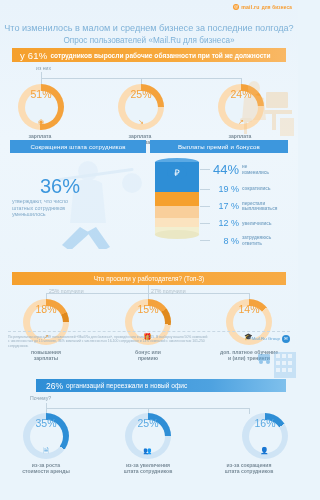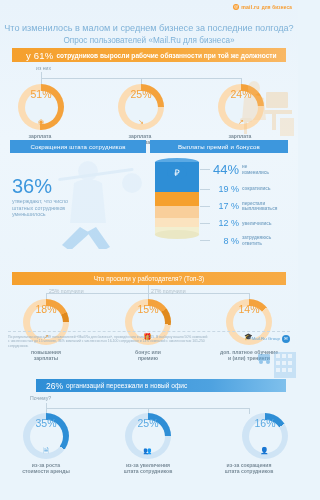--- a/index.html
+++ b/index.html
@@ -22,21 +22,21 @@
   .logo .bz { color:#f79a2b; font-size:4.6px; }
 
   
   .headline { position:absolute; top:23px; left:0; width:298px; text-align:center;
     color:#7fb2d8; font-size:9.1px; line-height:11.5px; font-weight:400; }
   .headline .l2 { font-size:8.2px; }
 
   
   .obanner { position:absolute; left:12px; top:48px; width:274px; height:14px;
     background:linear-gradient(90deg,#f5a02e 0%, #f7a93c 60%, #f9b865 100%);
-    color:#fff; display:flex; align-items:center; padding-left:14px; }
+    color:#fff; display:flex; align-items:center; padding-left:8px; }
   .obanner .big { font-size:9.5px; margin-right:3px; letter-spacing:.2px;}
   .obanner .sm { font-size:6.6px; font-weight:bold; }
 
   
   .conn { position:absolute; border-color:#c3d4e0; border-style:solid; border-width:0; }
   .caption-sm { position:absolute; font-size:5.2px; color:#8aa0b0; }
 
   
   .donut { position:absolute; width:46px; height:46px; border-radius:50%;
     display:flex; align-items:center; justify-content:center; }
@@ -49,21 +49,21 @@
   .dlabel { position:absolute; width:86px; text-align:center; font-size:5.1px;
     line-height:6.4px; color:#7a8c99; font-weight:bold; }
 
   
   .bhead { position:absolute; height:13px; background:#3d97dd; color:#fff;
     font-size:6.1px; display:flex; align-items:center; justify-content:center;
     letter-spacing:.15px; }
 
   
   .b36 { position:absolute; left:12px; top:176px; }
-  .b36 .num { font-size:20px; color:#3d97dd; line-height:20px; font-weight:400; }
+  .b36 .num { font-size:20px; color:#3d97dd; line-height:20px; font-weight:400;margin-left:28px; }
   .b36 .txt { font-size:5.3px; line-height:6.6px; color:#7fa8c8; margin-top:2px; width:74px;}
 
   
   .cyl { position:absolute; left:155px; top:162px; width:44px; }
   .cyl .seg { width:44px; position:relative; }
   .cyl .top { width:44px; height:9px; border-radius:50%; position:absolute; top:-4.5px; }
   .cyl .bot { width:44px; height:9px; border-radius:50%; position:absolute; bottom:-4.5px; }
   .rowlist { position:absolute; left:200px; top:162px; width:96px; }
   .rw { display:flex; align-items:center; margin-bottom:2px; }
   .rw .dash { width:10px; height:1px; background:#c3d4e0; margin-right:3px; }

